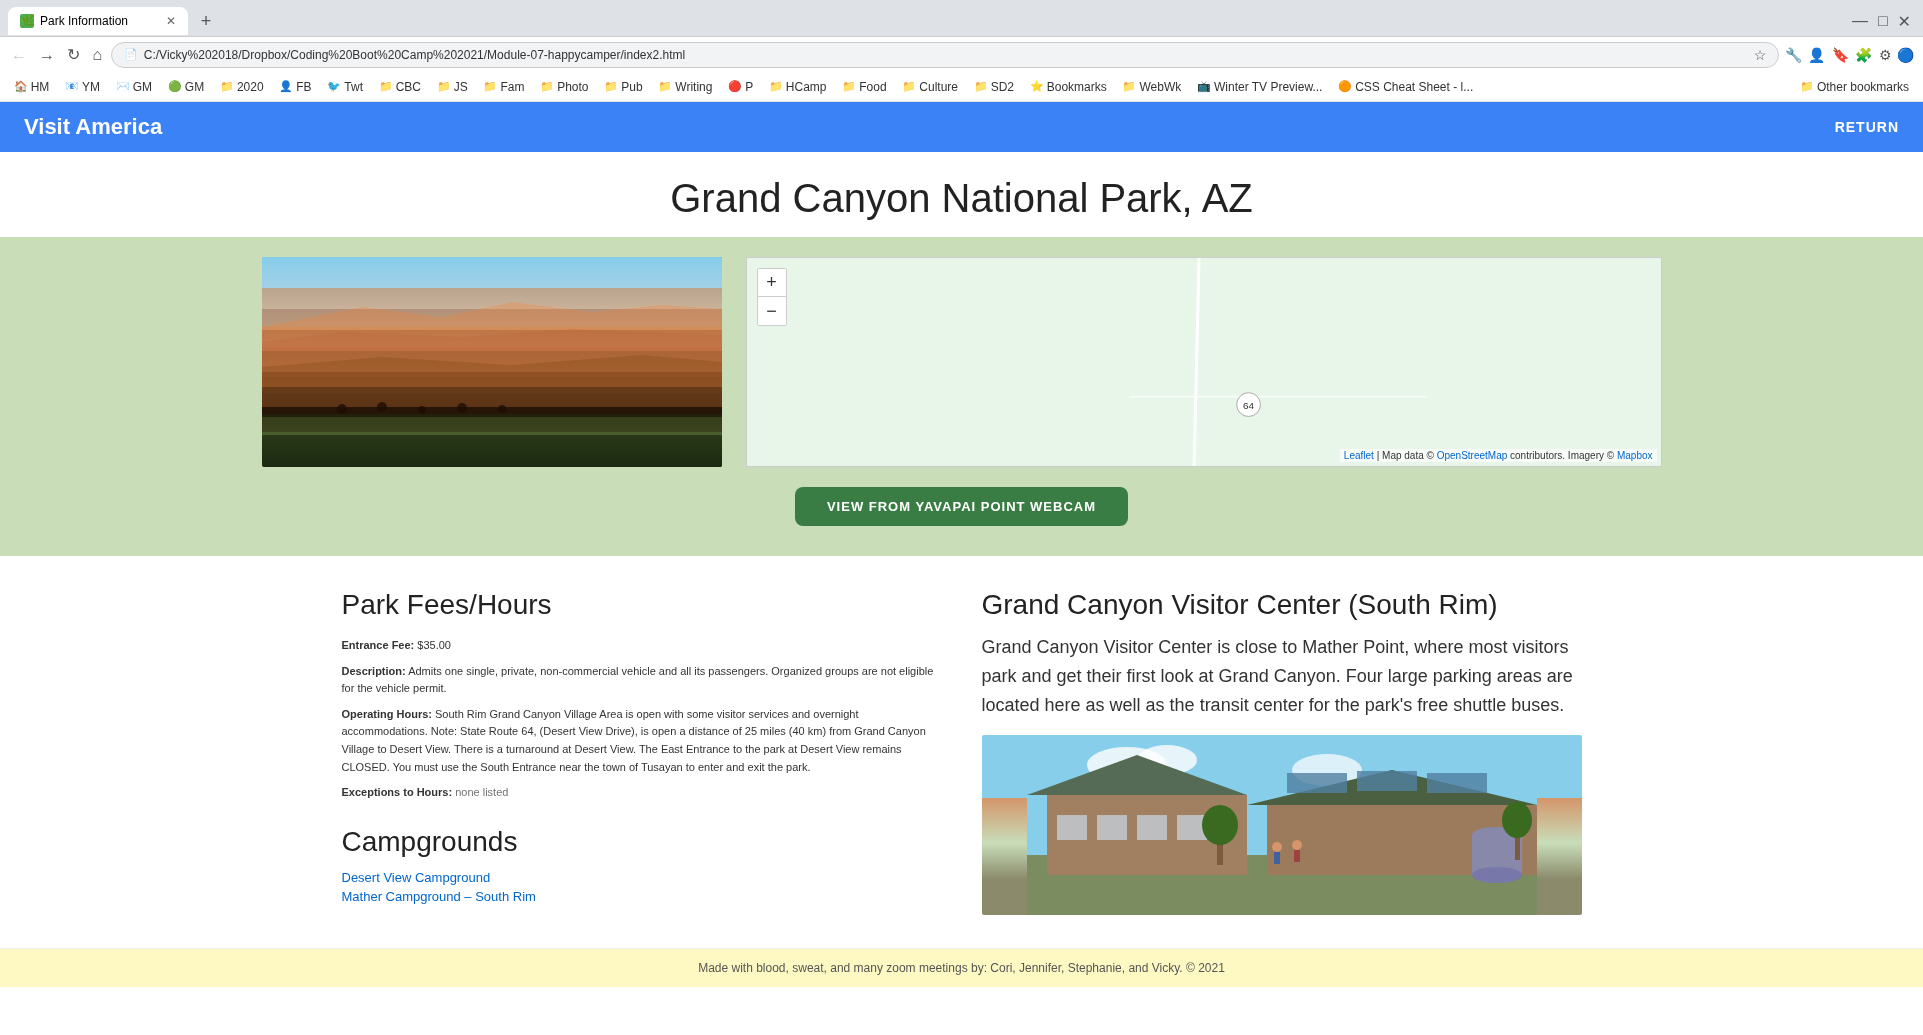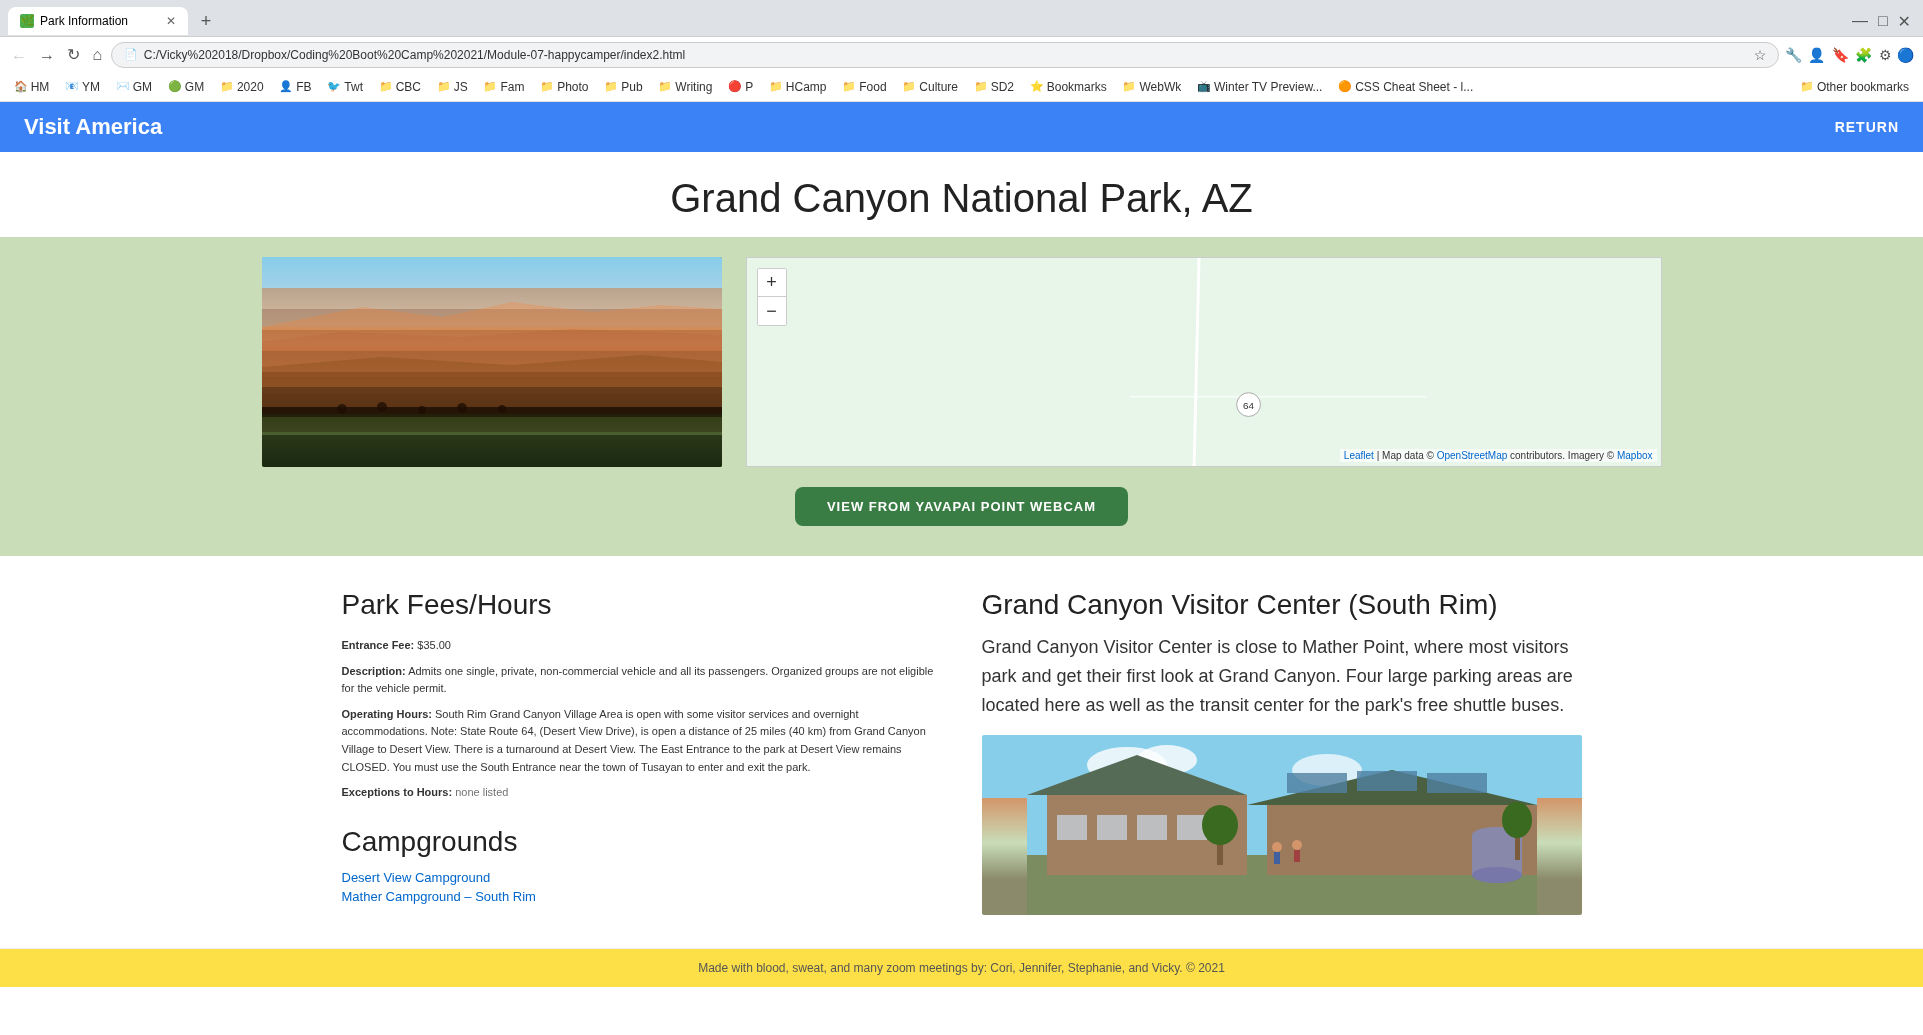--- a/index.html
+++ b/index.html
@@ -147,21 +147,21 @@
       width: 100%; height: 180px;
       background: linear-gradient(180deg, #87ceeb 0%, #87ceeb 35%, #d4956a 35%, #c8ddb8 60%, #8B8B6B 80%);
       position: relative; border-radius: 2px; overflow: hidden;
     }
 
     .campgrounds-heading { font-size: 28px; font-weight: normal; color: #222; margin-top: 24px; margin-bottom: 12px; }
     .campground-item { font-size: 13px; color: #333; margin-bottom: 4px; }
     .campground-link { color: #0066cc; text-decoration: none; }
 
     .page-footer {
-      background: #fde047; border-top: 1px solid #eee;
+      background: #fef9c3; border-top: 1px solid #eee;
       text-align: center; padding: 12px; font-size: 12px; color: #555;
     }
   </style>
 </head>
 <body>
 
 <div class="browser-frame">
 
   <div class="title-bar">
     <div class="tab-active">

